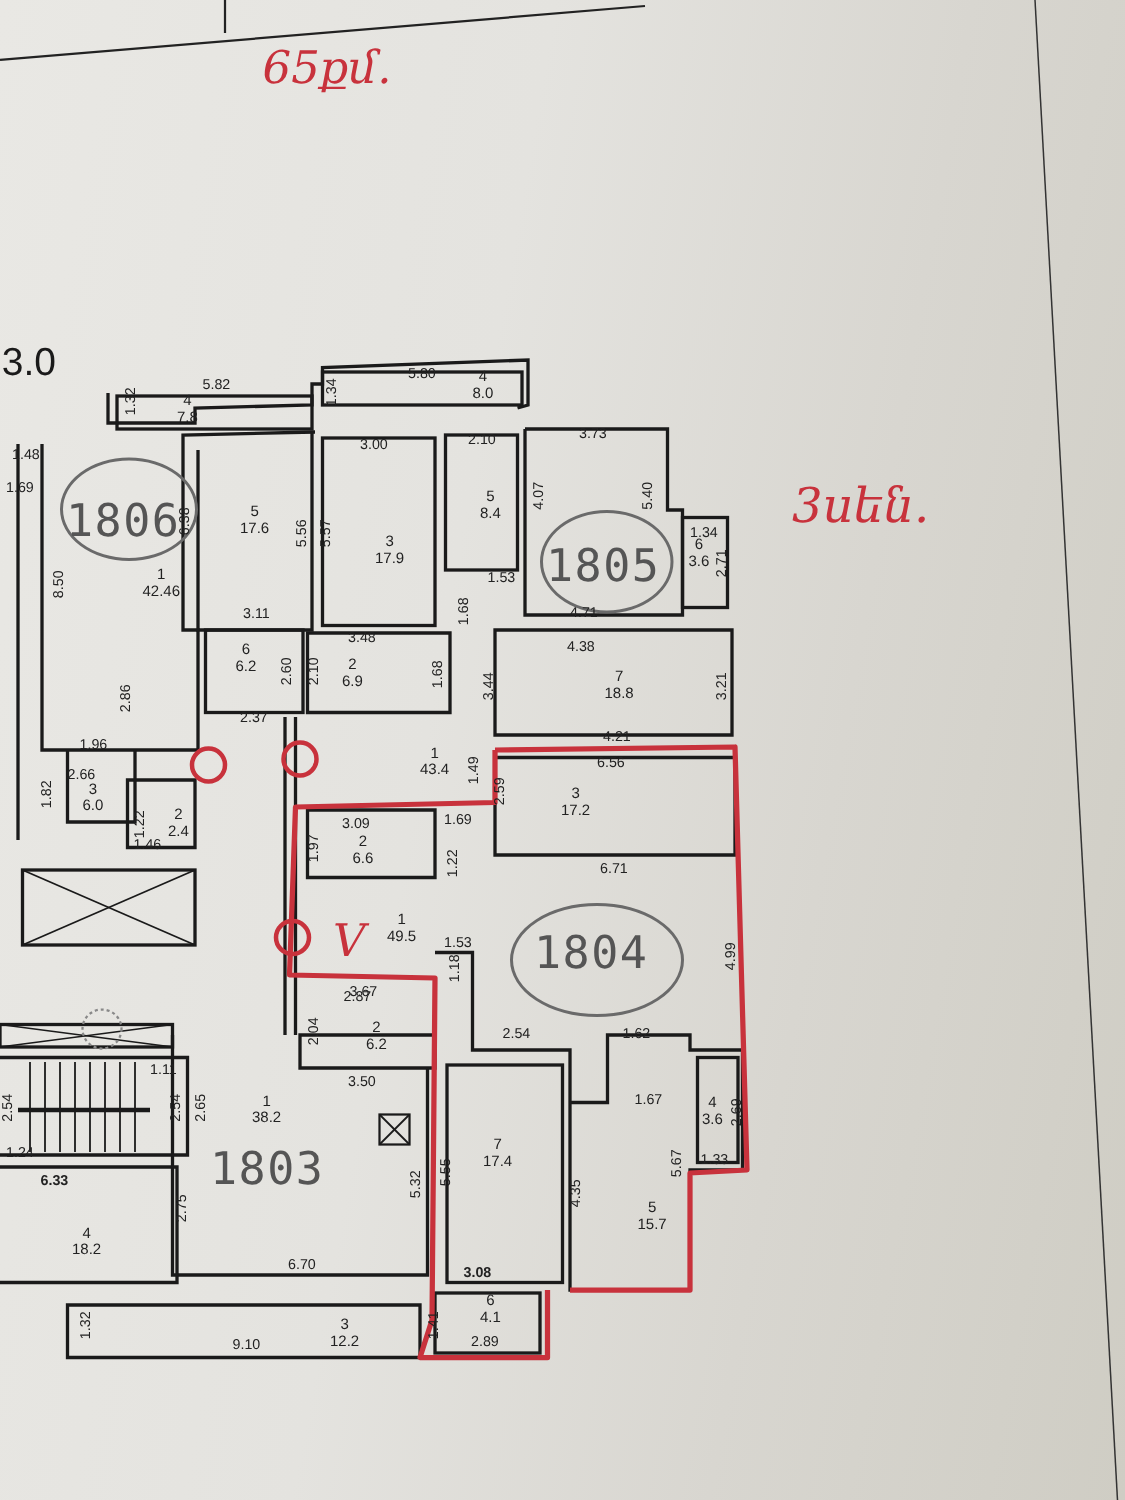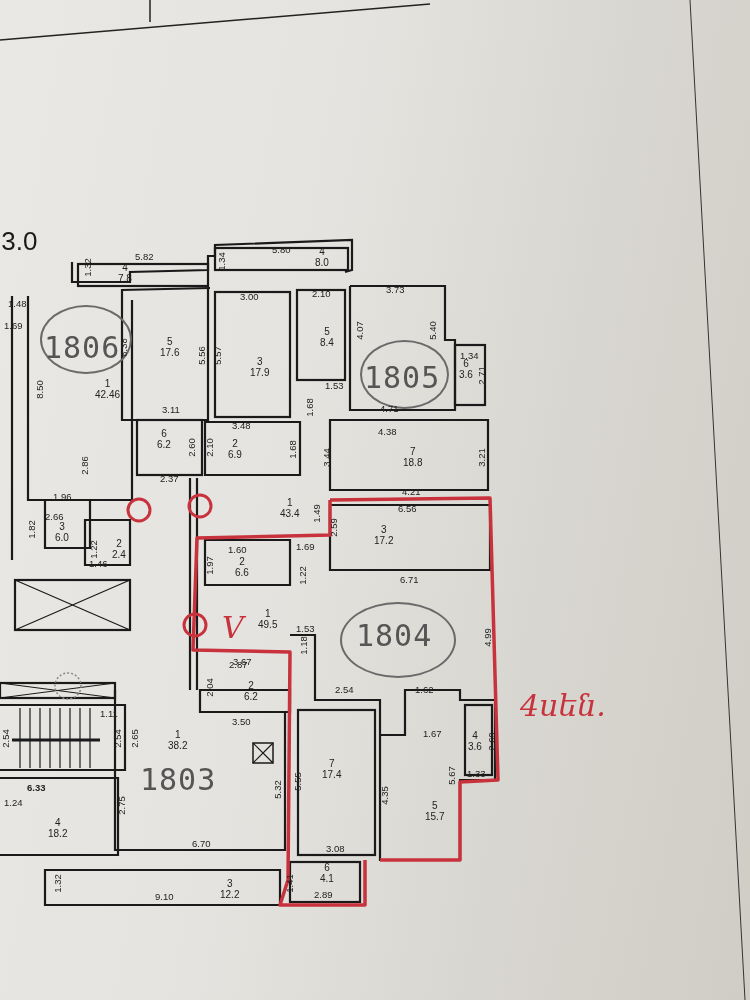--- a/index.html
+++ b/index.html
@@ -92,21 +92,22 @@
     <circle cx="200" cy="506" r="11"></circle>
     <circle cx="195" cy="625" r="11"></circle>
   </g>
   <g fill="none" stroke="#888" stroke-width="1.5" stroke-dasharray="2 2">
     <circle cx="68" cy="686" r="13"></circle>
   </g>
 </svg>
 
 <div class="abs" style="left:-6px;top:226px;font-size:26px;">:3.0</div>
 
-<div class="hand" style="left:520px;top:688px;font-size:30px;">4սեն.</div>
+<div class="hand" style="left:175px;top:28px;font-size:30px;">65քմ.</div>
+<div class="hand" style="left:528px;top:318px;font-size:32px;">3սեն.</div>
 <div class="hand" style="left:222px;top:610px;font-size:30px;">V</div>
 
 <div class="ring" style="left:40px;top:305px;width:88px;height:65px;"></div>
 <div class="aptnum" style="left:44px;top:330px;">1806</div>
 <div class="ring" style="left:360px;top:340px;width:85px;height:65px;"></div>
 <div class="aptnum" style="left:364px;top:360px;">1805</div>
 <div class="ring" style="left:340px;top:602px;width:112px;height:72px;"></div>
 <div class="aptnum" style="left:356px;top:618px;">1804</div>
 <div class="aptnum" style="left:140px;top:762px;">1803</div>
 
@@ -147,36 +148,36 @@
 <div class="dim" style="left:460px;top:350px;">1.34</div>
 <div class="dim" style="left:380px;top:403px;">4.71</div>
 <div class="dim" style="left:232px;top:420px;">3.48</div>
 <div class="dim" style="left:378px;top:426px;">4.38</div>
 <div class="dim" style="left:160px;top:473px;">2.37</div>
 <div class="dim" style="left:53px;top:491px;">1.96</div>
 <div class="dim" style="left:402px;top:486px;">4.21</div>
 <div class="dim" style="left:398px;top:503px;">6.56</div>
 <div class="dim" style="left:45px;top:511px;">2.66</div>
 <div class="dim" style="left:89px;top:558px;">1.46</div>
-<div class="dim" style="left:228px;top:544px;">1.60</div>
+<div class="dim" style="left:228px;top:544px;">3.09</div>
 <div class="dim" style="left:296px;top:541px;">1.69</div>
 <div class="dim" style="left:400px;top:574px;">6.71</div>
 <div class="dim" style="left:296px;top:623px;">1.53</div>
 <div class="dim" style="left:233px;top:656px;">3.67</div>
 <div class="dim" style="left:229px;top:659px;">2.87</div>
 <div class="dim" style="left:335px;top:684px;">2.54</div>
 <div class="dim" style="left:415px;top:684px;">1.62</div>
 <div class="dim" style="left:423px;top:712px;margin-top:16px;">1.67</div>
 <div class="dim" style="left:232px;top:716px;">3.50</div>
 <div class="dim" style="left:100px;top:708px;">1.11</div>
-<div class="dim" style="left:4px;top:763px;margin-top:34px;">1.24</div>
+<div class="dim" style="left:4px;top:763px;">1.24</div>
 <div class="dim" style="left:27px;top:782px;font-weight:bold;">6.33</div>
 <div class="dim" style="left:467px;top:768px;">1.33</div>
 <div class="dim" style="left:192px;top:838px;">6.70</div>
-<div class="dim" style="left:326px;top:843px;">3.08</div>
+<div class="dim" style="left:309px;top:843px;font-weight:bold;">3.08</div>
 <div class="dim" style="left:155px;top:891px;">9.10</div>
 <div class="dim" style="left:314px;top:889px;">2.89</div>
 
 <div class="dim vert" style="left:78px;top:262px;">1.32</div>
 <div class="dim vert" style="left:212px;top:256px;">1.34</div>
 <div class="dim vert" style="left:30px;top:384px;">8.50</div>
 <div class="dim vert" style="left:114px;top:342px;">6.38</div>
 <div class="dim vert" style="left:192px;top:350px;">5.56</div>
 <div class="dim vert" style="left:208px;top:350px;">5.57</div>
 <div class="dim vert" style="left:350px;top:325px;">4.07</div>

